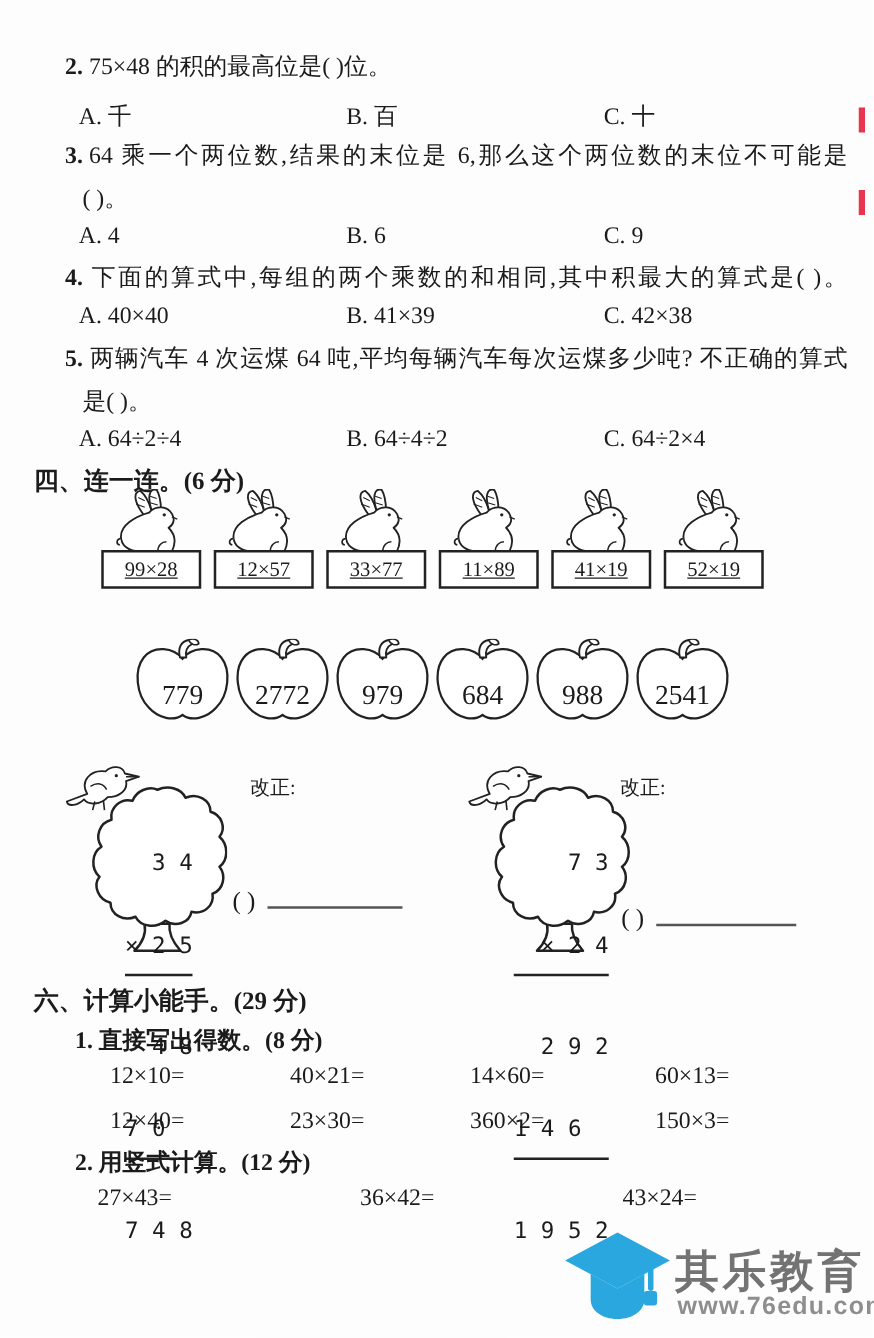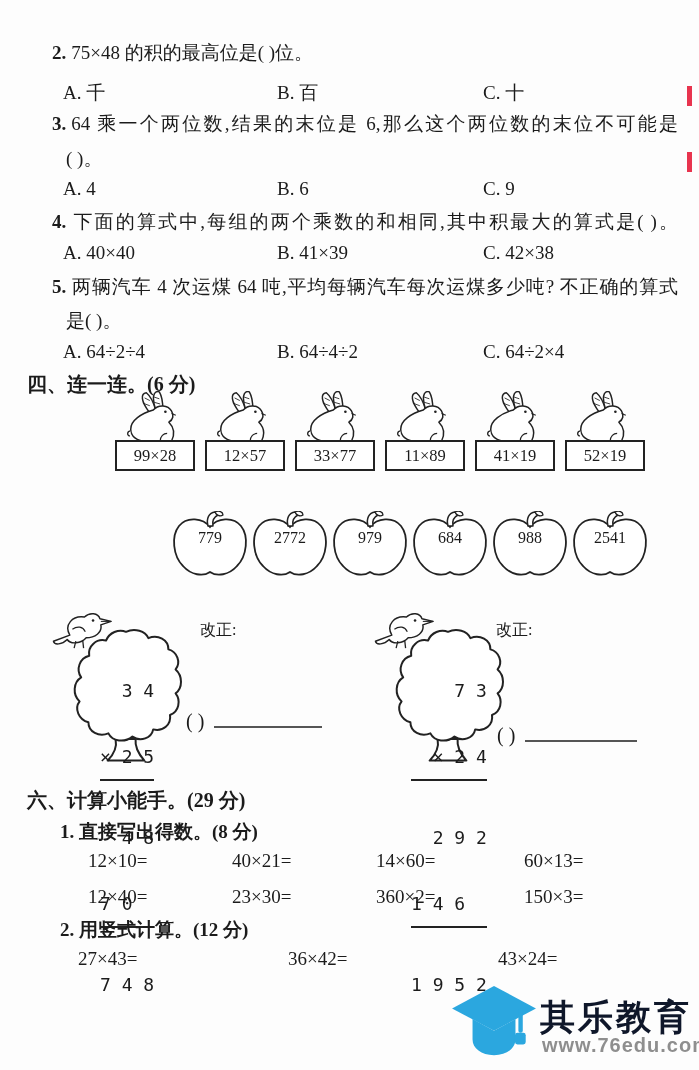--- a/index.html
+++ b/index.html
@@ -12,36 +12,36 @@
     overflow: hidden;
   }
   .page { position: absolute; left: 0; top: 0; width: 699px; height: 1070px; background: #fdfdfd; }
   .abs { position: absolute; }
   .qline { font-size: 19px; white-space: nowrap; }
   .just { width: 626px; text-align: justify; text-align-last: justify; white-space: normal; }
   .qnum { font-weight: bold; margin-right: 5px; }
   .opt { position: absolute; font-size: 19px; white-space: nowrap; }
   .sec-title { font-size: 20px; font-weight: bold; white-space: nowrap; }
   .sub-title { font-size: 19px; font-weight: bold; white-space: nowrap; }
-  .row-flex { display: flex; justify-content: flex-end; }
+  .row-flex { display: flex; justify-content: center; text-decoration: underline; }
   .card { display: flex; flex-direction: column; align-items: center; width: 90px; }
   .expr-box {
     border: 2px solid #222; min-width: 80px; height: 31px;
     display: flex; align-items: center; justify-content: center;
     font-size: 16.5px; margin-top: -3px; background: #fff; padding: 0 5px;
   }
   .apple-wrap { position: relative; width: 80px; height: 70px; }
-  .apple-num { position: absolute; left: 0; top: 18px; width: 100%; text-align: center; font-size: 16px; }
+  .apple-num { position: absolute; left: 0; top: 32px; width: 100%; text-align: center; font-size: 22px; }
   .mult { font-family: "DejaVu Sans Mono", "Liberation Mono", monospace; font-size: 18px; line-height: 22px; white-space: pre; }
   .mult .rule { border-bottom: 2px solid #222; padding-bottom: 11px; margin-bottom: 2px; }
   .correction { font-size: 16px; white-space: nowrap; }
   .judge { font-size: 20px; white-space: nowrap; }
   .answer-line { display: inline-block; border-bottom: 2px solid #555; height: 15px; margin-left: 10px; }
   .expr { position: absolute; font-size: 19px; white-space: nowrap; }
-  .logo-name { font-family: "Liberation Sans", "DejaVu Sans", sans-serif; font-weight: bold; font-size: 35px; letter-spacing: 3px; color: #0f172a; white-space: nowrap; text-align: right; }
+  .logo-name { font-family: "Liberation Sans", "DejaVu Sans", sans-serif; font-weight: bold; font-size: 35px; letter-spacing: 3px; color: #737373; white-space: nowrap; text-align: right; }
   .logo-url  { font-family: "Liberation Sans", "DejaVu Sans", sans-serif; font-weight: bold; font-size: 20px; letter-spacing: 1px; color: #8e8e8e; white-space: nowrap; }
   .redmark { position: absolute; left: 687px; width: 5px; background: #e8344e; }
   svg { display: block; }
 </style>
 </head>
 <body>
 
 <svg width="0" height="0" style="position:absolute" aria-hidden="true">
   <defs>
     <symbol id="sym-rabbit" viewBox="0 0 76 60">

